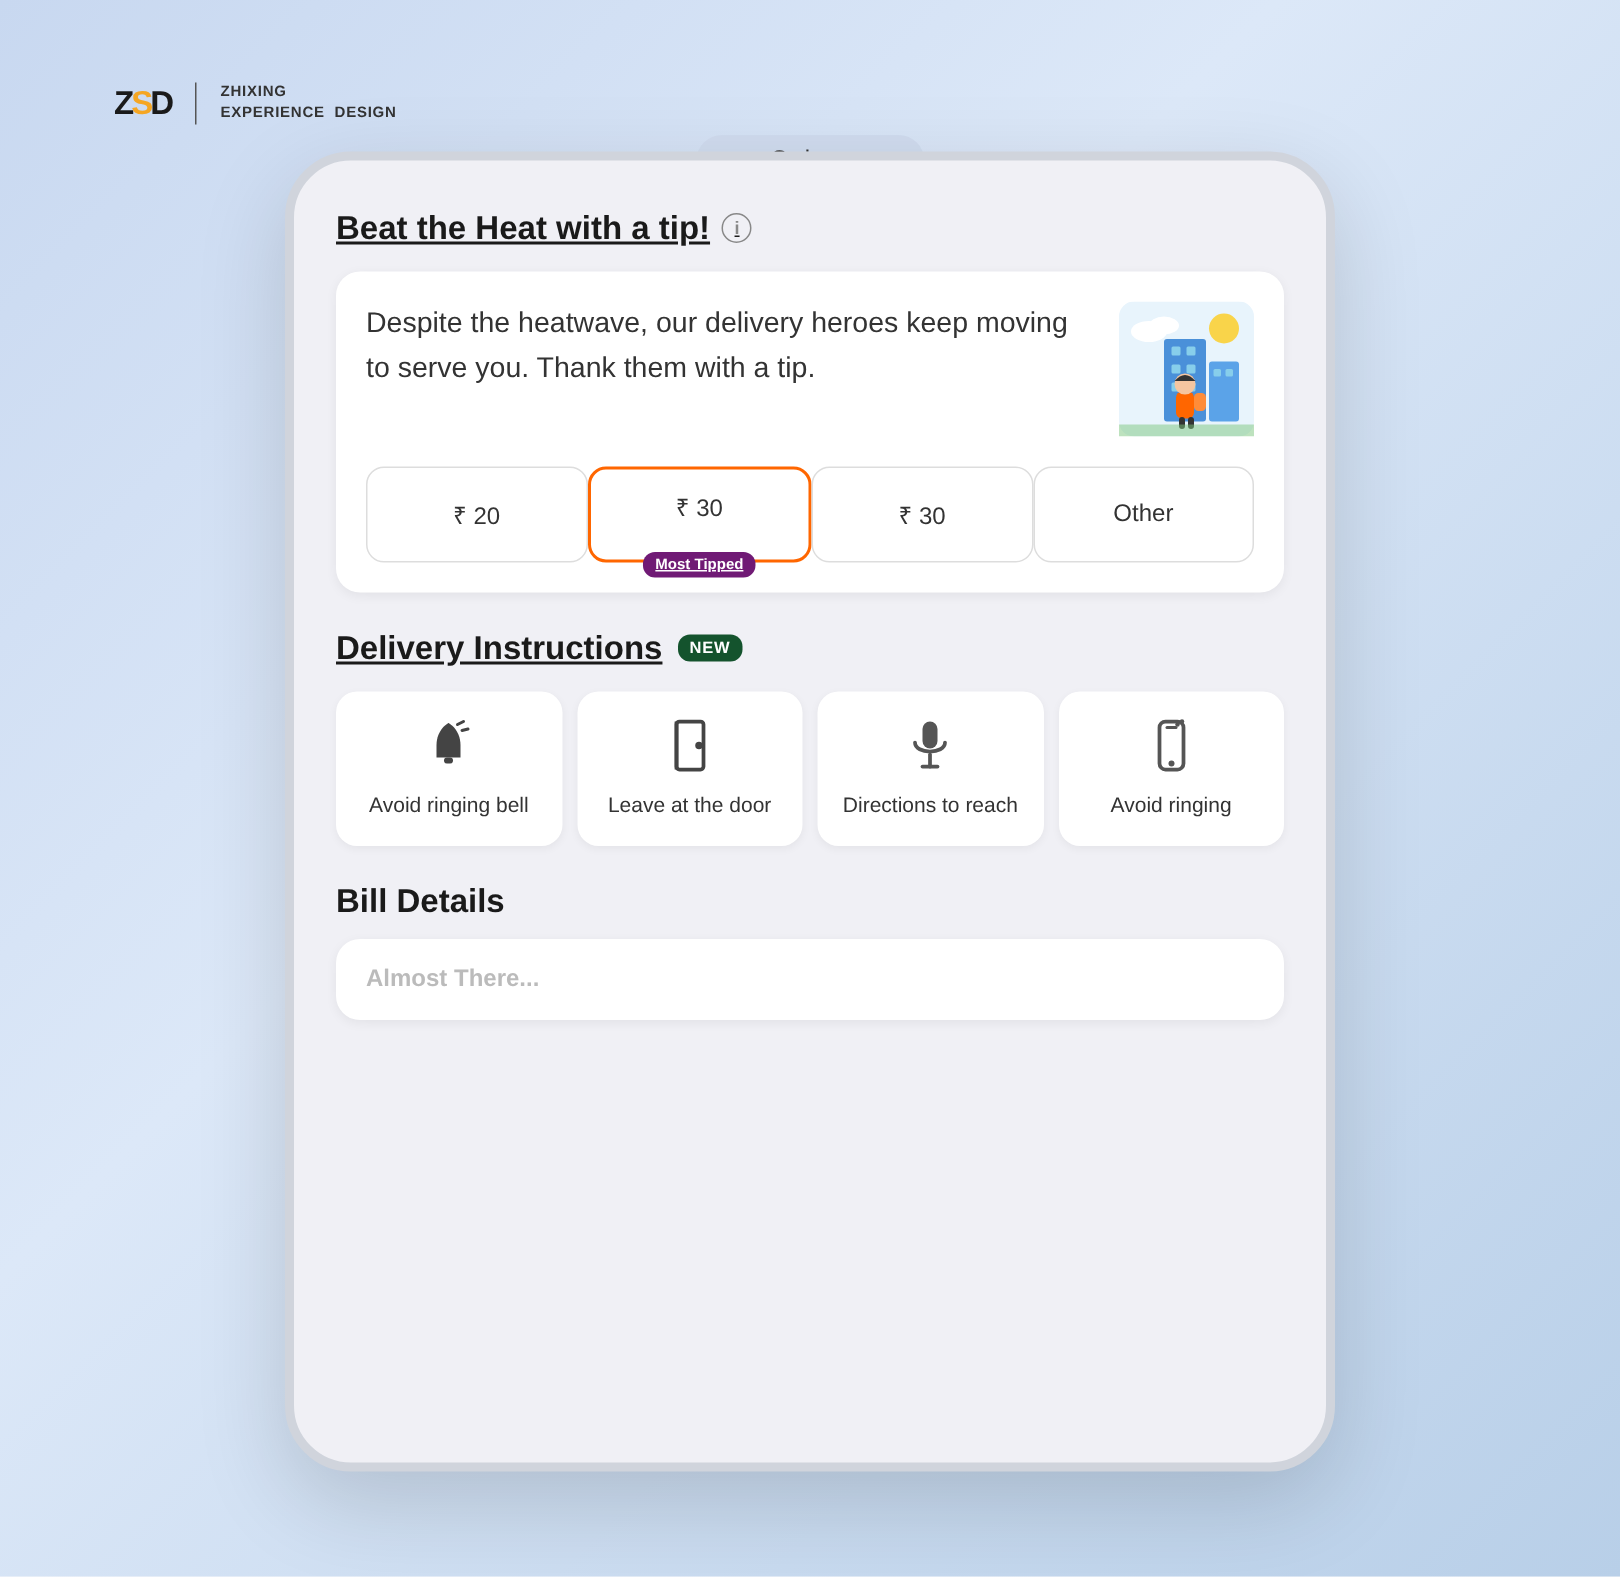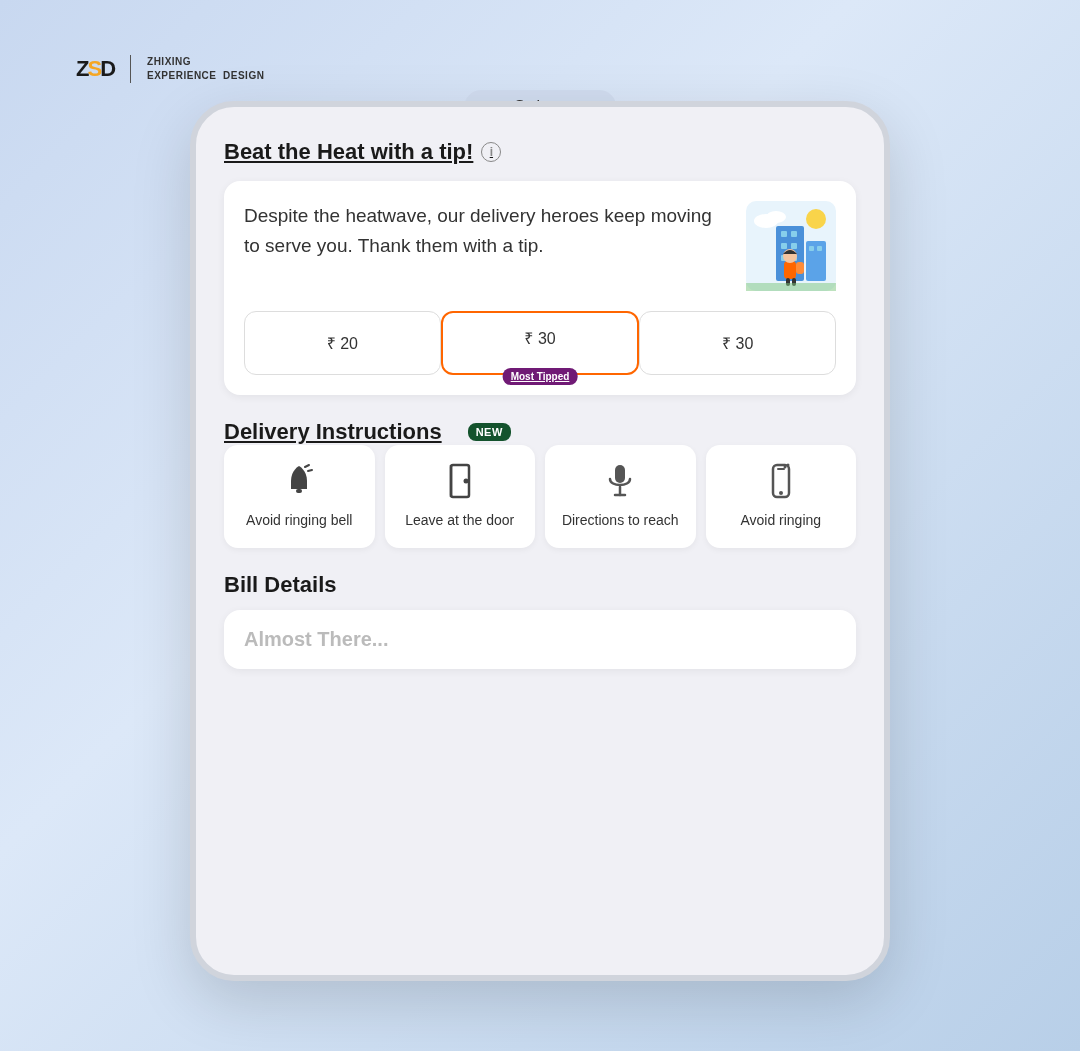--- a/index.html
+++ b/index.html
@@ -179,21 +179,22 @@
       padding: 3px 8px;
       border-radius: 8px;
       white-space: nowrap;
       text-decoration: underline;
     }
 
     
     .section-header {
       display: flex;
       align-items: center;
-      gap: 26px;
+      gap: 10px;
+      margin-bottom: 16px;
     }
 
     .new-badge {
       background: #14532d;
       color: white;
       font-size: 11px;
       font-weight: 700;
       padding: 3px 8px;
       border-radius: 8px;
       letter-spacing: 0.5px;
@@ -243,21 +244,21 @@
     }
 
     .bill-card {
       background: white;
       border-radius: 16px;
       padding: 18px 20px;
       box-shadow: 0 2px 8px rgba(0,0,0,0.06);
     }
 
     .bill-almost {
-      font-size: 20px;
+      font-size: 16px;
       font-weight: 600;
       color: #bbb;
     }
   </style>
 </head>
 <body>
 
 <div class="logo-area">
   <div class="logo-icon">
     Z<span class="orange">S</span>D
@@ -322,20 +323,21 @@
         </div>
       </div>
 
       <div class="tip-buttons">
         <button class="tip-btn">₹ 20</button>
         <button class="tip-btn selected" style="position:relative; padding-bottom:24px;">
           ₹ 30
           <span class="most-tipped-badge">Most Tipped</span>
         </button>
         <button class="tip-btn">₹ 30</button>
+        <button class="tip-btn">Other</button>
       </div>
     </div>
 
     <div class="section-header">
       <span class="section-title" style="margin-bottom:0;">Delivery Instructions</span>
       <span class="new-badge">NEW</span>
     </div>
 
     <div class="instructions-grid">
 

